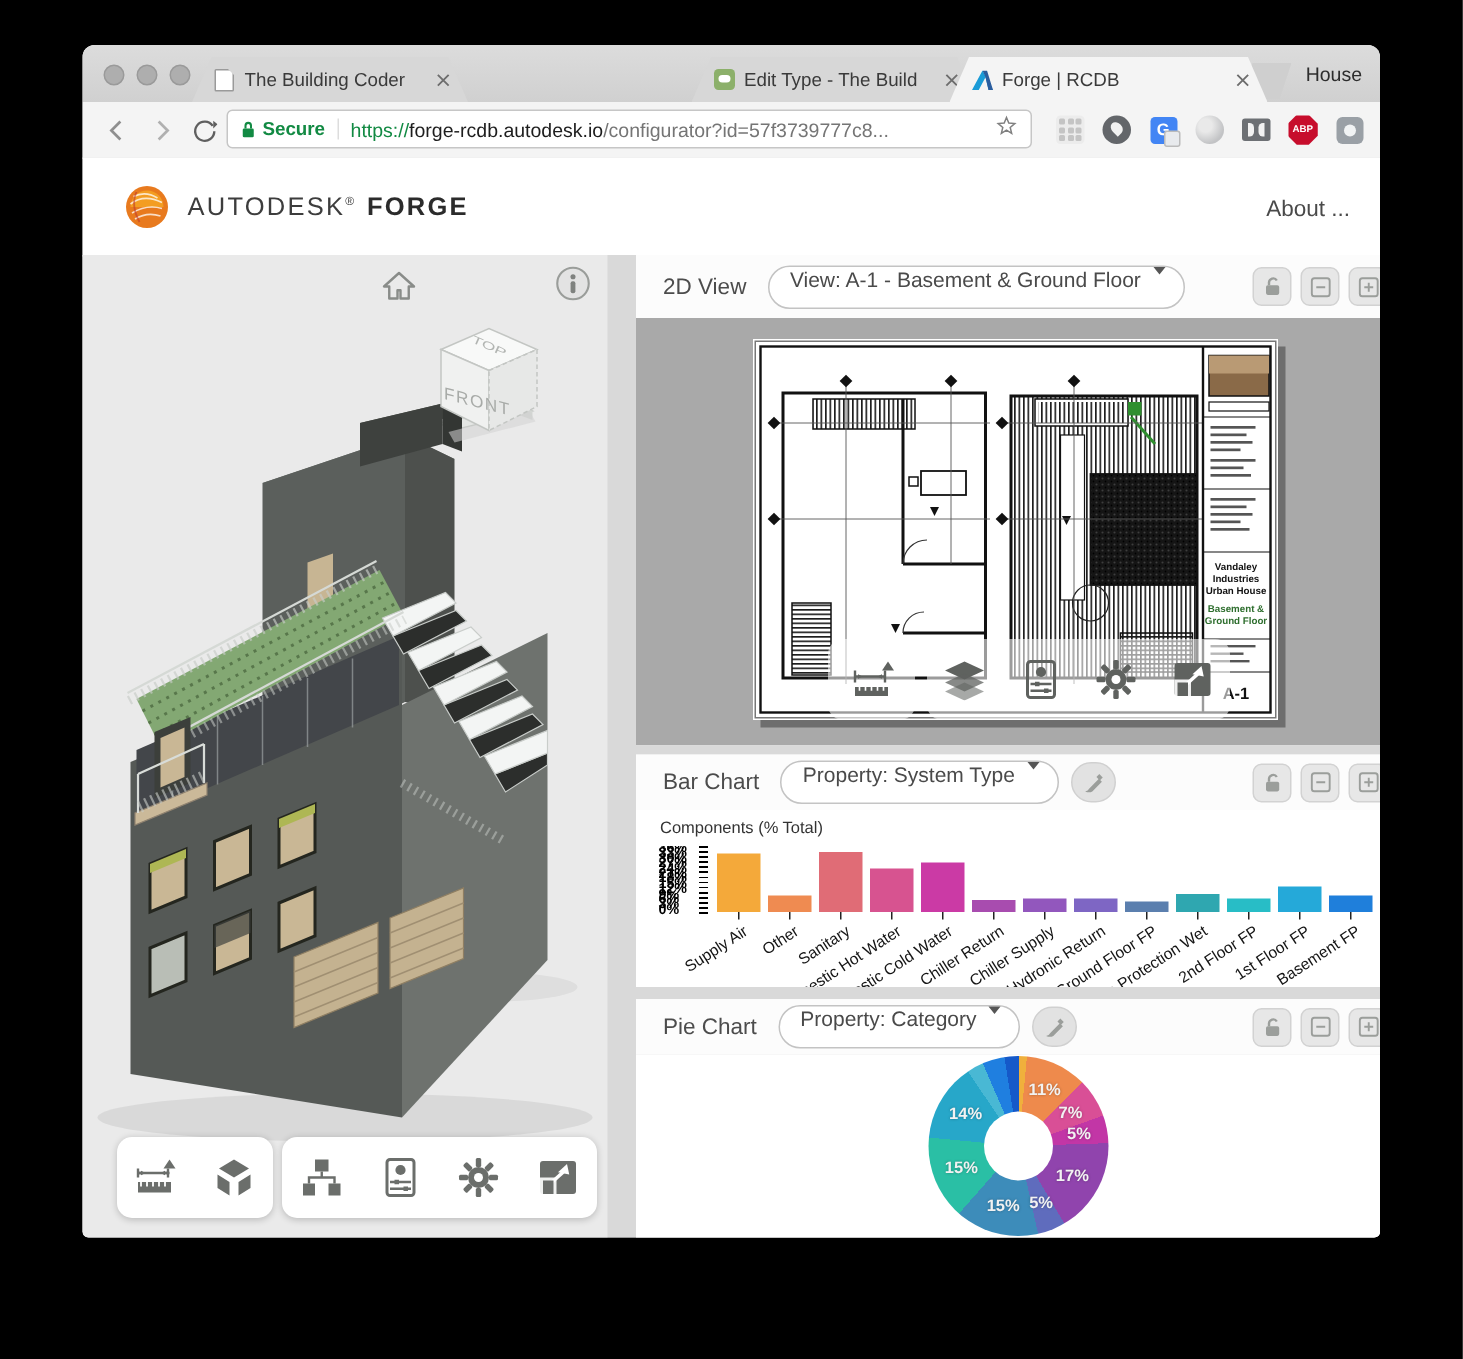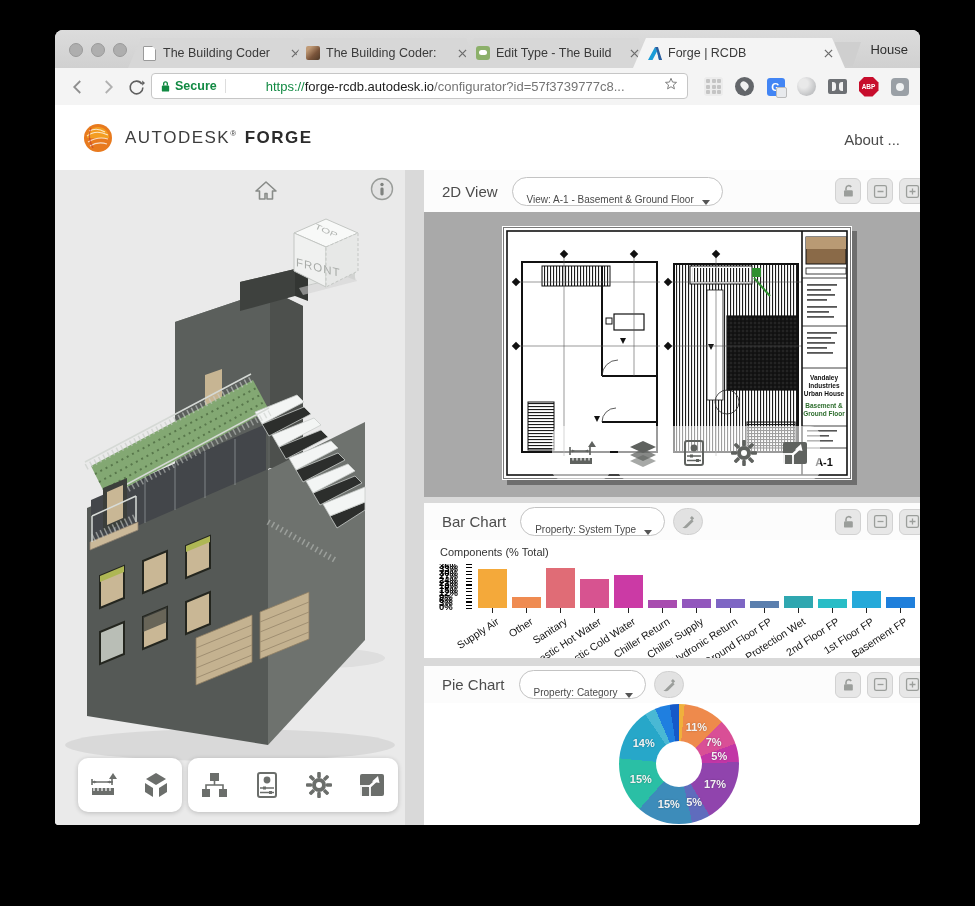--- a/index.html
+++ b/index.html
@@ -23,21 +23,21 @@
   .fav-typepad::after{content:"";position:absolute;left:3px;top:4px;width:8px;height:5px;background:#fff;border-radius:3px;}
   .newtab{position:absolute;bottom:2px;left:772px;width:34px;height:24px;background:#cfcfcf;
     clip-path:polygon(8px 0,100% 0,calc(100% - 8px) 100%,0 100%);}
   .profile{position:absolute;right:12px;top:12px;font-size:13px;color:#2d2d2d;}
   
   .toolbar{position:absolute;left:0;top:38px;width:100%;height:37px;background:#f4f4f4;border-bottom:1px solid #cfcfcf;}
   .navbtn{position:absolute;top:8px;width:22px;height:22px;display:flex;align-items:center;justify-content:center;}
   .omnibox{position:absolute;left:96px;top:5px;width:537px;height:26px;background:#fff;border:1px solid #c6c6c6;
     border-radius:4px;display:flex;align-items:center;padding:0 8px;box-sizing:border-box;}
   .secure{display:flex;align-items:center;gap:4px;color:#128a43;font-size:12.5px;font-weight:bold;margin-right:8px;border-right:1px solid #ddd;padding-right:8px;}
-  .url{font-size:13px;white-space:nowrap;overflow:hidden;flex:1;margin-left:32px;}
+  .url{font-size:13px;white-space:nowrap;overflow:hidden;flex:1;}
   .url .scheme{color:#128a43;}
   .url .host{color:#1d1d1d;}
   .url .path{color:#757575;}
   .ext{position:absolute;top:8px;width:21px;height:21px;display:flex;align-items:center;justify-content:center;}
   .ext-react{width:19px;height:19px;border-radius:3px;background:#ececec;display:grid;grid-template-columns:repeat(3,4px);grid-gap:1.5px;align-content:center;justify-content:center;}
   .ext-react i{width:4px;height:4px;background:#c4c4c4;border-radius:1px;}
   .ext-torch{width:19px;height:19px;border-radius:50%;background:#63666a;position:relative;}
   .ext-torch::after{content:"";position:absolute;left:6px;top:4px;width:7px;height:9px;background:#f1f1f1;border-radius:50% 50% 50% 0;transform:rotate(-45deg);}
   .ext-translate{width:18px;height:18px;border-radius:3px;background:#4285f4;color:#fff;font-size:11px;font-weight:bold;display:flex;align-items:center;justify-content:center;position:relative;}
   .ext-translate::after{content:"";position:absolute;right:-2px;bottom:-2px;width:9px;height:9px;background:#e8eaed;border-radius:2px;border:.5px solid #bbb;}
@@ -59,22 +59,22 @@
   .brand-text sup{font-size:8px;}
   .about{position:absolute;right:20px;top:26px;font-size:15px;color:#4a4a4a;}
   
   .content{position:absolute;left:0;top:140px;width:100%;height:655px;background:#d9d9d9;}
   .viewer{position:absolute;left:0;top:0;width:350px;height:655px;background:#eaeaea;overflow:hidden;}
   .rightcol{position:absolute;left:369px;top:0;width:512px;height:655px;background:#d9d9d9;}
   .panel{position:absolute;left:0;width:512px;background:#fff;overflow:hidden;}
   .panel-header{position:relative;height:37px;background:#fcfcfc;border-bottom:1px solid #e0e0e0;display:flex;align-items:center;}
   .panel-2d .panel-header{height:42px;}
   .panel-title{font-size:15px;color:#4c4c4c;margin-left:18px;white-space:nowrap;}
-  .pill{margin-left:14px;height:27px;border:1px solid #c3c3c3;border-radius:15px;background:#fff;display:flex;align-items:flex-end;
-    padding:0 12px 0 14px;font-size:10px;color:#4a4a4a;white-space:nowrap;gap:8px;}
+  .pill{margin-left:14px;height:27px;border:1px solid #c3c3c3;border-radius:15px;background:#fff;display:flex;align-items:flex-start;
+    padding:0 12px 0 14px;font-size:14px;color:#4a4a4a;white-space:nowrap;gap:8px;}
   .caret{width:0;height:0;border-left:4.5px solid transparent;border-right:4.5px solid transparent;border-top:5px solid #555;}
   .hdr-btns{position:absolute;right:11px;top:50%;transform:translateY(-50%);display:flex;gap:6px;}
   .sqbtn{width:26px;height:26px;border-radius:6px;background:#e7e7e7;border:1px solid #d2d2d2;display:flex;align-items:center;justify-content:center;box-sizing:border-box;}
   .brushbtn{margin-left:8px;width:30px;height:27px;border-radius:14px;background:#e2e2e2;border:1px solid #d0d0d0;display:flex;align-items:center;justify-content:center;box-sizing:border-box;}
   
   .panel-2d{top:0;height:327px;}
   .view2d-body{position:absolute;left:0;top:42px;width:512px;height:285px;background:#a9a9a9;}
   .sheet{position:absolute;left:78px;top:14px;width:350px;height:254px;background:#fff;box-shadow:5px 5px 0 rgba(0,0,0,.35);}
   .ovl{position:absolute;background:rgba(255,255,255,.58);border-radius:10px;display:flex;align-items:center;justify-content:space-around;}
   .ovl1{left:128px;top:214px;width:58px;height:54px;}
@@ -126,31 +126,20 @@
           <span class="fav-doc"></span>
         </span>
       <span class="title">The Building Coder</span>
       <span class="close">
         <svg width="9" height="9" viewBox="0 0 10 10">
             <path d="M1 1 L9 9 M9 1 L1 9" stroke="#6e6e6e" stroke-width="1.4"></path>
           </svg>
       </span>
     </div>
 
-    <div class="tab" style="left:236px;width:164px;">
-      <span class="favicon">
-          <span class="fav-avatar"></span>
-        </span>
-      <span class="title">The Building Coder:</span>
-      <span class="close">
-        <svg width="9" height="9" viewBox="0 0 10 10">
-            <path d="M1 1 L9 9 M9 1 L1 9" stroke="#6e6e6e" stroke-width="1.4"></path>
-          </svg>
-      </span>
-    </div>
 
     <div class="tab" style="left:406px;width:166px;">
       <span class="favicon">
           <span class="fav-typepad"></span>
         </span>
       <span class="title">Edit Type - The Build</span>
       <span class="close">
         <svg width="9" height="9" viewBox="0 0 10 10">
             <path d="M1 1 L9 9 M9 1 L1 9" stroke="#6e6e6e" stroke-width="1.4"></path>
           </svg>

